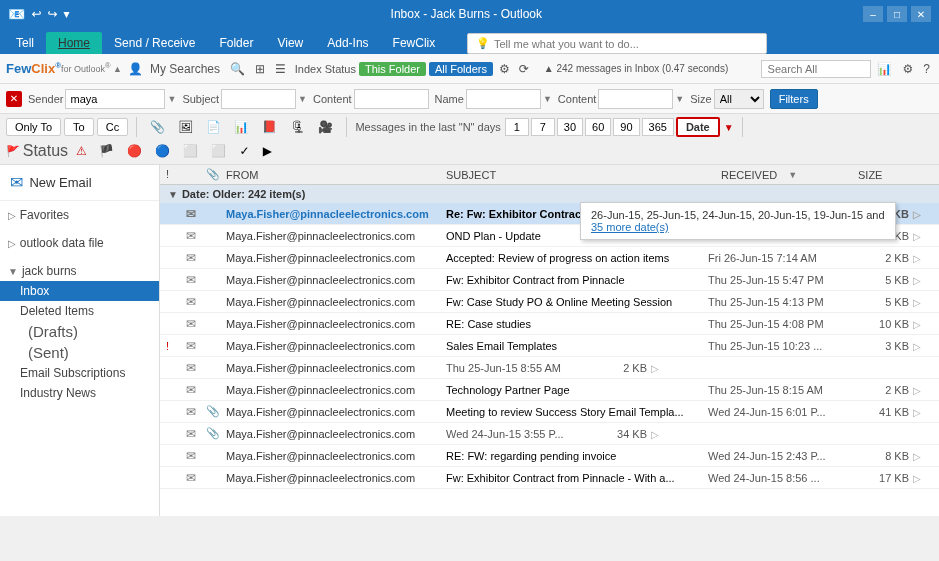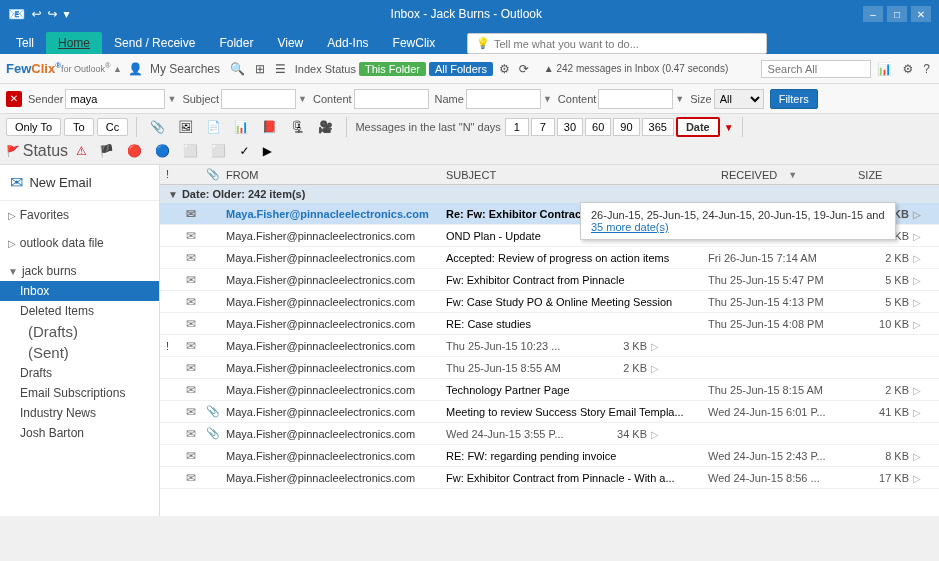--- a/index.html
+++ b/index.html
@@ -437,30 +437,24 @@
       <div class="sidebar-item">
         <span>Deleted Items</span>
       </div>
       <div class="sidebar-sub-item">
         <span>(Drafts)</span>
       </div>
       <div class="sidebar-sub-item">
         <span>(Sent)</span>
       </div>
       <div class="sidebar-item">
-        <span>Drafts</span>
-      </div>
-      <div class="sidebar-item">
         <span>Email Subscriptions</span>
       </div>
       <div class="sidebar-item">
         <span>Industry News</span>
-      </div>
-      <div class="sidebar-item">
-        <span>Josh Barton</span>
       </div>
     </div>
   </div>
 
   <div class="email-list">
 
     <div class="email-list-header">
       <div class="col-flag">!</div>
       <div class="col-read"></div>
       <div class="col-attach">📎</div>
@@ -598,20 +592,21 @@
     <div class="col-flag">
       <span style="color:#cc0000;font-size:11px;">!</span>
     </div>
     <div class="col-read">
       <span style="color:#777;font-size:12px;">✉</span>
     </div>
     <div class="col-attach">
       <span style="color:transparent;font-size:11px;">📎</span>
     </div>
     <div class="from-cell read">Maya.Fisher@pinnacleelectronics.com</div>
+    <div class="subject-cell">Sales Email Templates</div>
     <div class="received-cell">Thu 25-Jun-15 10:23 ...</div>
     <div class="size-cell">3 KB</div>
     <div class="action-cell">
       <span style="color:#aaa;font-size:10px;">▷</span>
     </div>
   </div>
         <div class="email-row">
     <div class="col-flag">
       <span style="color:transparent;font-size:11px;">·</span>
     </div>

